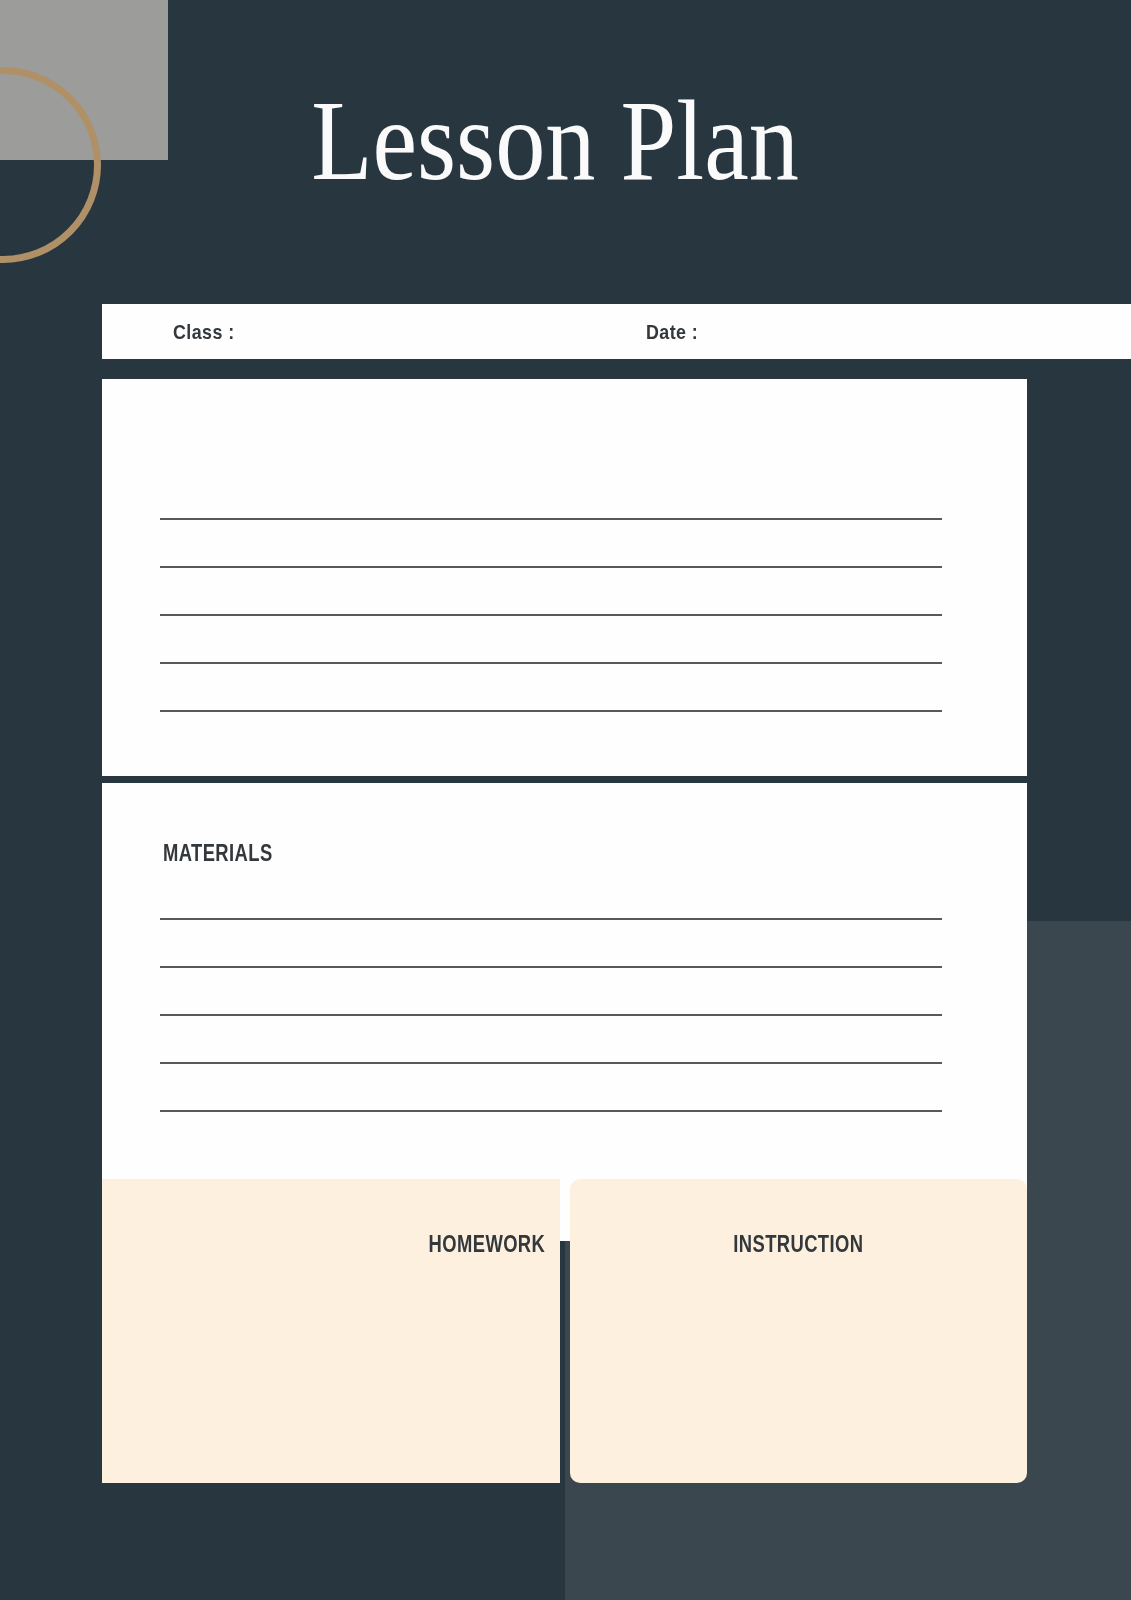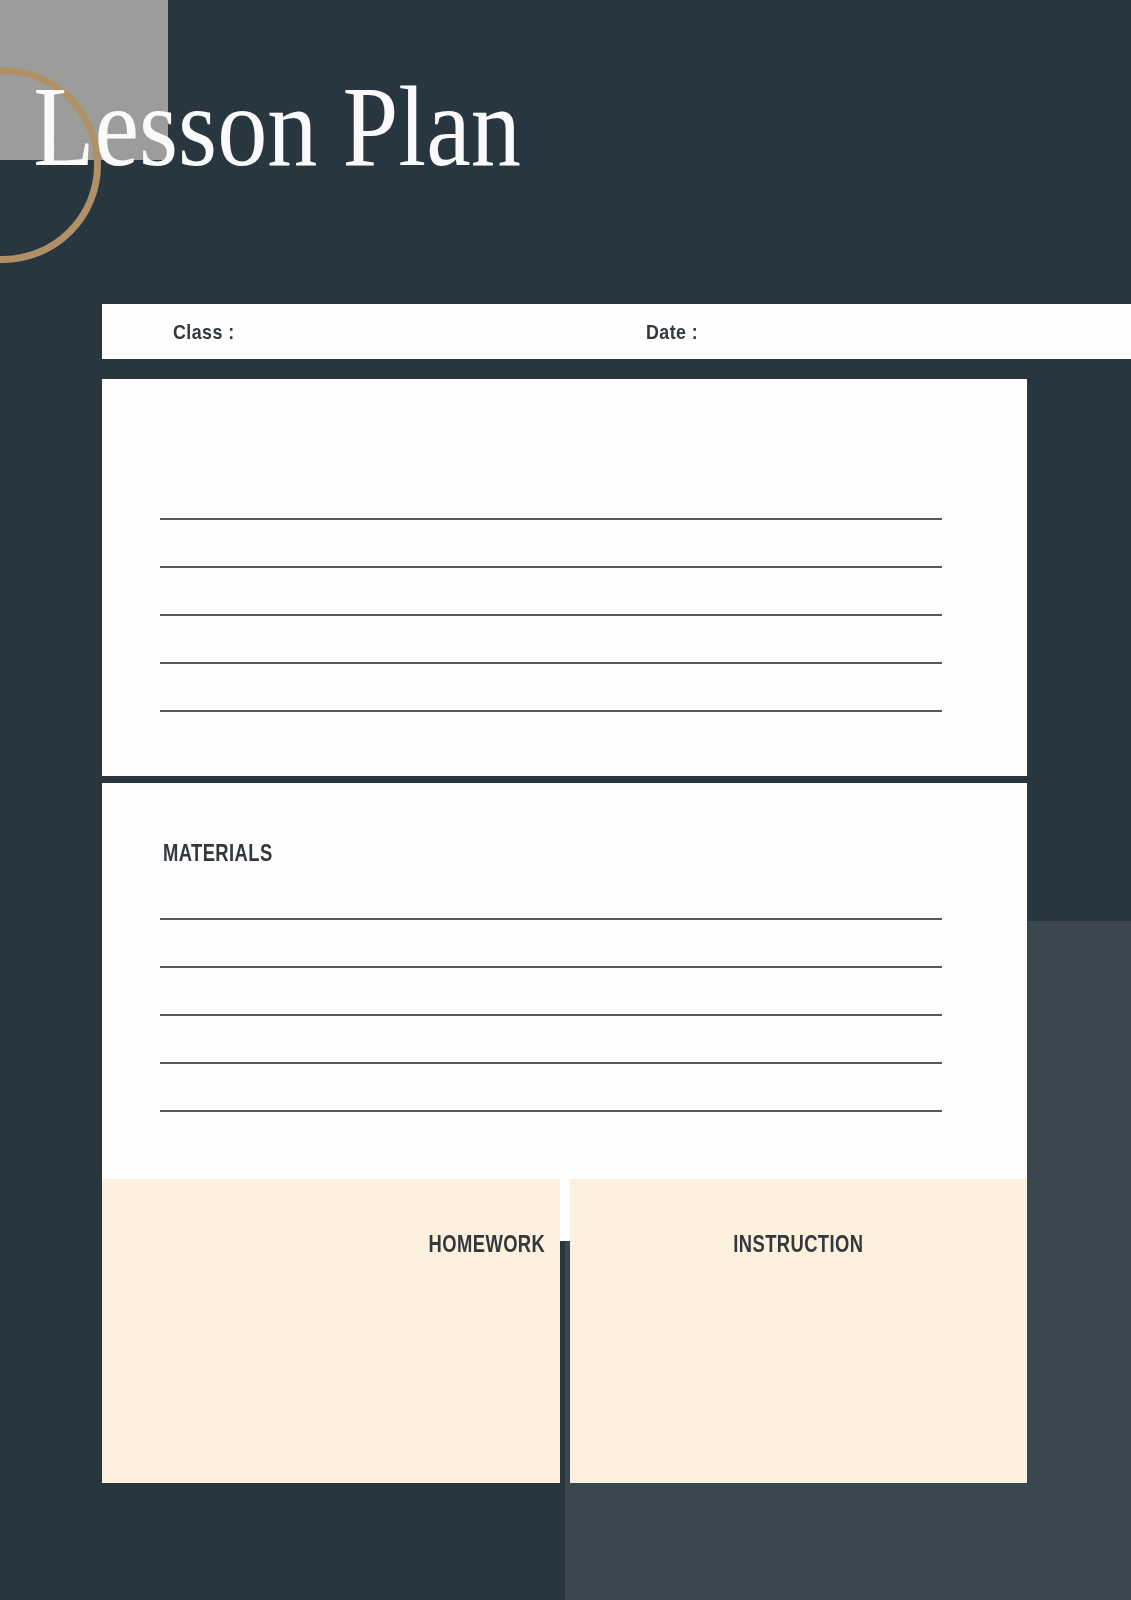--- a/index.html
+++ b/index.html
@@ -17,21 +17,21 @@
     position:absolute;left:0;top:0;width:168px;height:160px;
     background:var(--square-gray);
   }
   .circle-outline{
     position:absolute;left:-95px;top:67px;width:182px;height:182px;
     border:7px solid var(--gold);border-radius:50%;
     background:transparent;
   }
   
   .title-wrap{
-    position:absolute;left:0;top:70px;width:1110px;text-align:left;
+    position:absolute;left:0;top:84px;width:1110px;text-align:center;
   }
   .title{
     display:inline-block;
     font-family:"Liberation Serif", serif;
     font-size:114px;line-height:1.0;font-weight:400;
     color:var(--title-white);
     transform:scale(0.88,1);transform-origin:center top;
     white-space:nowrap;letter-spacing:0px;
   }
   
@@ -60,21 +60,21 @@
   .lines{position:absolute;left:58px;right:85px;}
   .box.objectives .lines{top:139px;}
   .box.materials .lines{top:135px;}
   .rule{height:2px;background:var(--rule-gray);margin-bottom:46px;}
   
   .cream{
     position:absolute;top:1179px;height:304px;background:var(--cream);
     text-align:center;
   }
   .cream.homework{left:102px;width:458px;text-align:right;}
-  .cream.instruction{left:570px;width:457px;}
+  .cream.instruction{left:570px;width:457px;border-radius:10px;}
   .cream-heading{
     display:inline-block;margin-top:52px;
     font-weight:bold;font-size:23px;color:var(--ink);
     transform:scale(0.8,1);transform-origin:center top;
     letter-spacing:0.5px;white-space:nowrap;
   }
 </style>
 </head>
 <body>
 

